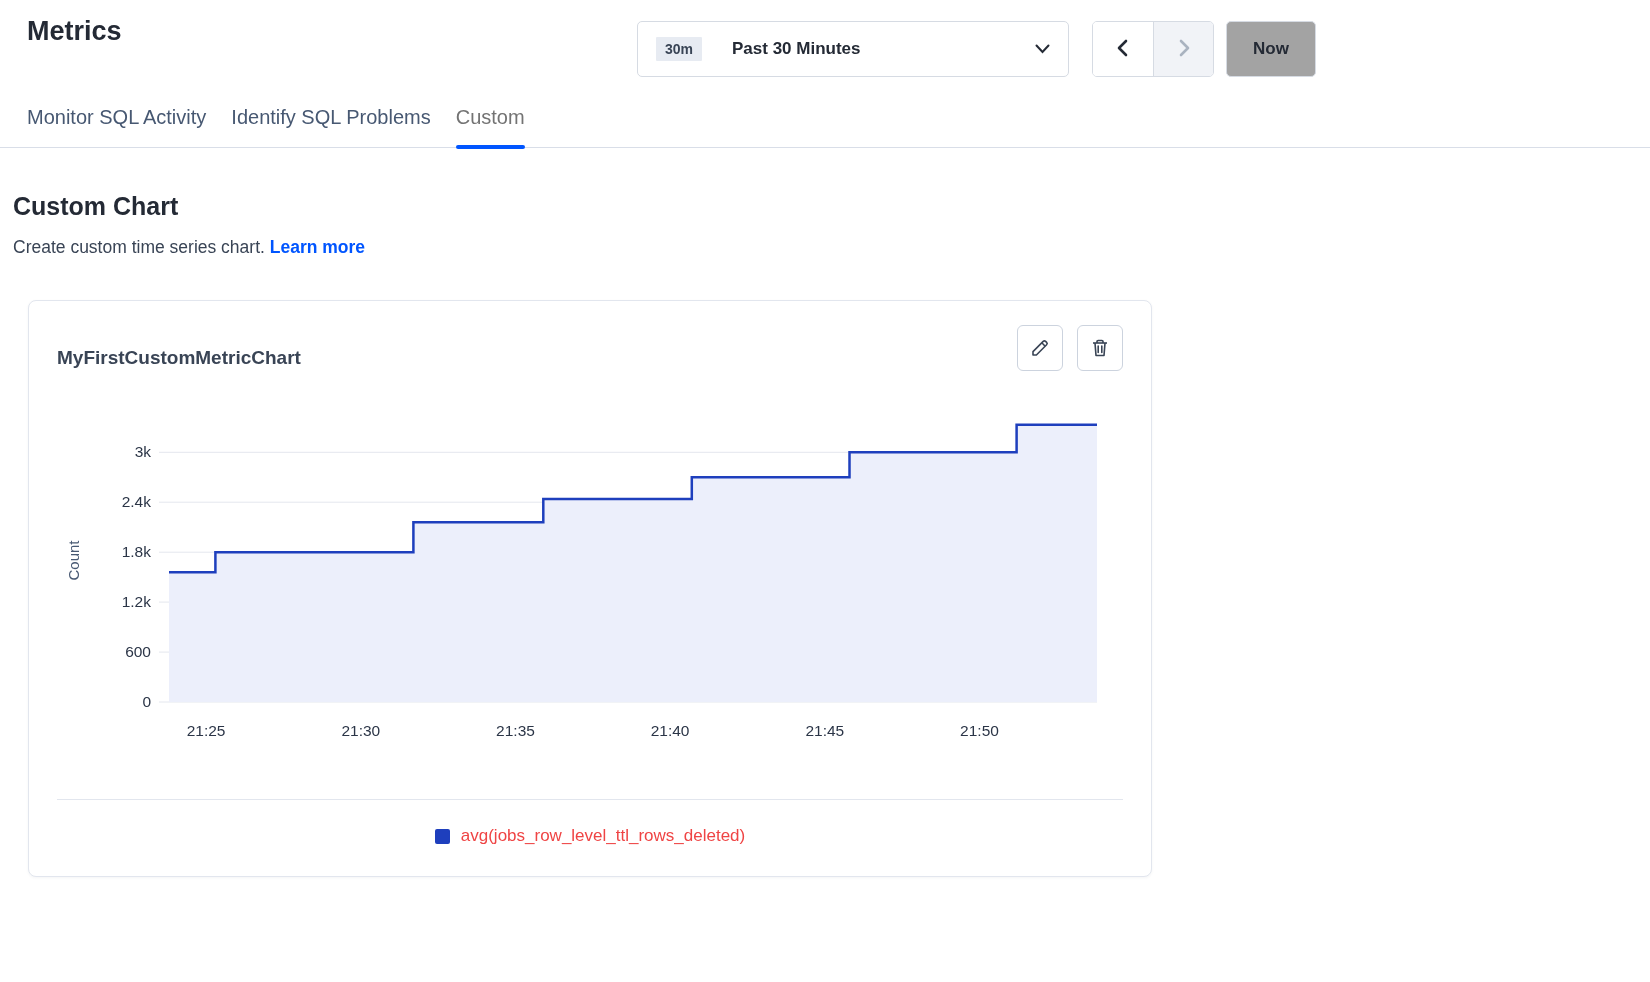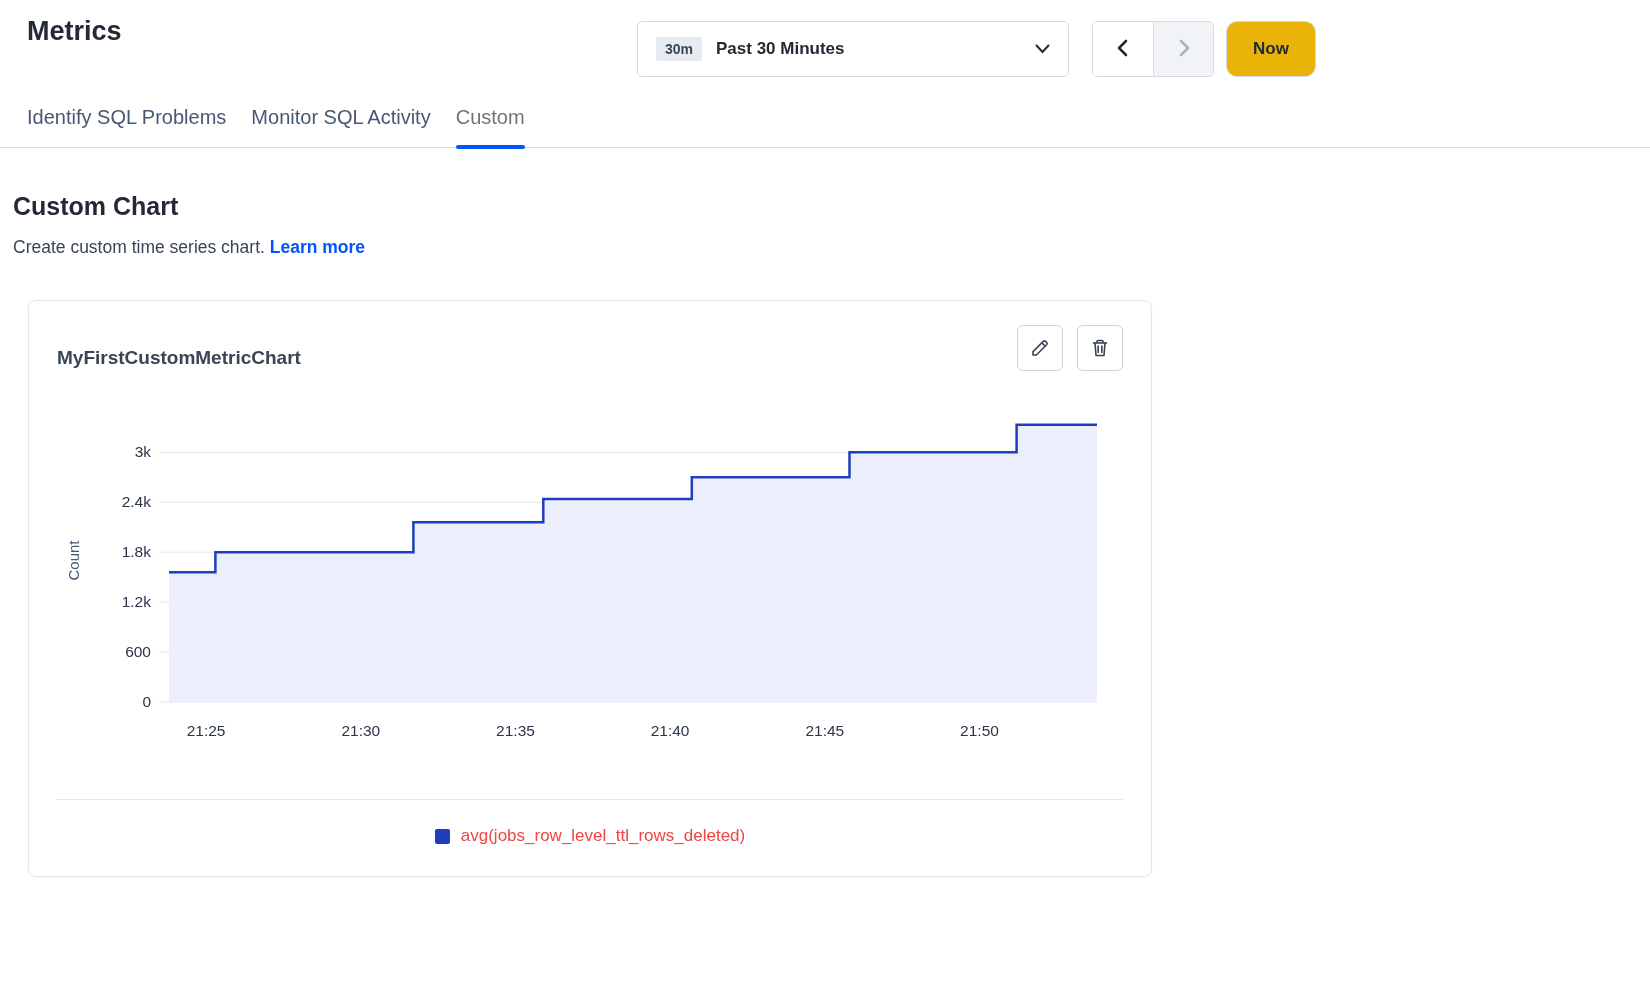--- a/index.html
+++ b/index.html
@@ -7,31 +7,31 @@
     font-family:"Liberation Sans", sans-serif; color:#242a35; }
 
   
   .header { position:relative; height:100px; }
   .page-title { position:absolute; left:27px; top:16px; font-size:27px; font-weight:700; color:#242a35; }
 
   .time-dropdown { position:absolute; left:637px; top:21px; width:432px; height:56px;
     background:#fff; border:1px solid #d6dbe3; border-radius:5px;
     display:flex; align-items:center; gap:14px; padding:0 18px; cursor:pointer; }
   .badge { background:#e7ebf2; border-radius:1px; padding:4px 9px; font-size:14px; font-weight:700; color:#394455; }
-  .range-label { font-size:17px; font-weight:600; color:#242a35; }
+  .range-label { font-size:17px; font-weight:600; color:#242a35;margin-left:16px; }
   .dd-caret { margin-left:auto; display:flex; }
 
   .nav-group { position:absolute; left:1092px; top:21px; height:56px; display:flex;
     border:1px solid #d6dbe3; border-radius:5px; overflow:hidden; background:#fff; }
   .nav-btn { width:60px; height:54px; display:flex; align-items:center; justify-content:center;
     background:#fff; border:none; cursor:pointer; }
   .nav-btn.next { background:#f1f3f7; border-left:1px solid #d6dbe3; cursor:default; }
 
   .now-btn { position:absolute; left:1226px; top:21px; width:90px; height:56px;
-    background:#eab308; border:1px solid #d6dbe3; border-radius:11px;
+    background:#a3a3a3; border:1px solid #d6dbe3; border-radius:5px;
     font-size:17px; font-weight:600; color:#242a35; cursor:pointer;
     font-family:"Liberation Sans", sans-serif; }
 
   
   .tabs { display:flex; gap:25px; padding:0 27px; border-bottom:1px solid #d9dee8; }
   .tab { position:relative; font-size:20px; color:#475872; padding:6px 0 18px; cursor:pointer; }
   .tab.active { color:#737373; }
   .tab.active::after { content:""; position:absolute; left:0; right:0; bottom:-2px; height:4px;
     background:#0055ff; border-radius:2px; }
 
@@ -94,22 +94,22 @@
             <path d="M5 2 L12 9 L5 16" stroke="#aab3c0" stroke-width="2.6" fill="none" stroke-linecap="round" stroke-linejoin="round"></path>
           </svg>
       </span>
     </button>
   </div>
 
   <button class="now-btn">Now</button>
 </div>
 
 <div class="tabs">
+  <div class="tab">Monitor SQL Activity</div>
   <div class="tab">Identify SQL Problems</div>
-  <div class="tab">Monitor SQL Activity</div>
   <div class="tab active">Custom</div>
 </div>
 
 <div class="section-row">
   <div class="section-heading">Custom Chart</div>
   <div class="section-desc">
     <span>Create custom time series chart.</span>
     <a class="learn-more">Learn more</a>
   </div>
 </div>

